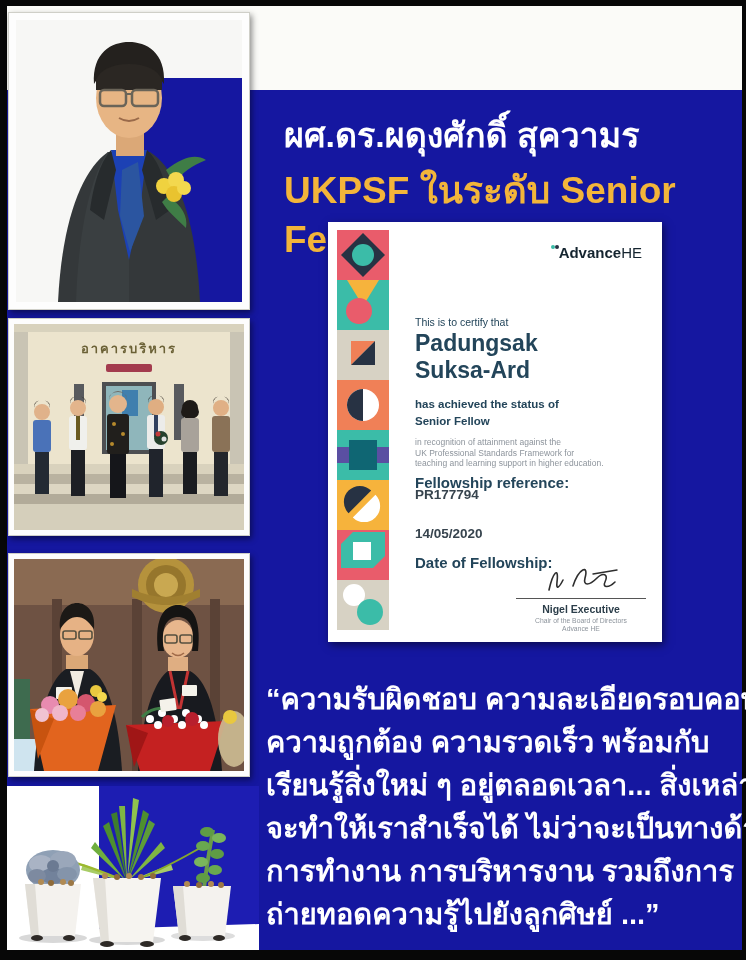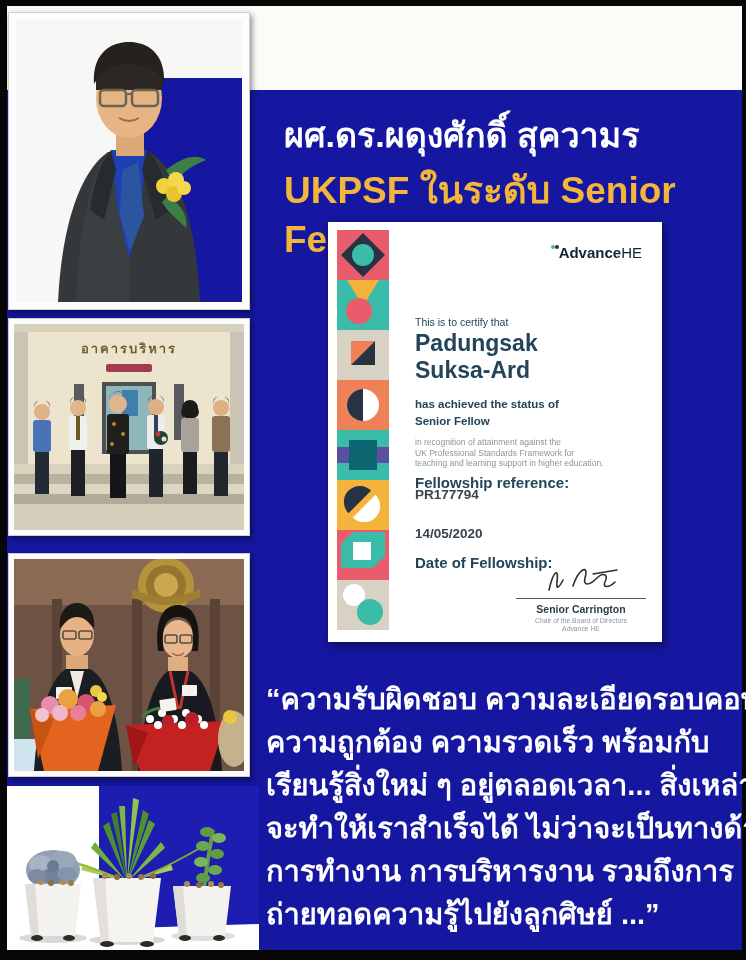--- a/index.html
+++ b/index.html
@@ -159,21 +159,21 @@
       <div class="val" style="top:304px;">14/05/2020</div>
     </div>
 
     <div class="sig-col" style="left:188px;top:334px;width:130px;">
       <svg width="84" height="40" viewBox="0 0 84 40" style="display:block;margin:0 auto;">
         <path d="M10,34 C14,16 20,10 18,26 C17,34 20,32 24,24" stroke="#2e2e2e" stroke-width="1.6" fill="none" stroke-linecap="round"></path>
         <path d="M34,30 C40,12 50,8 46,22 C44,30 50,30 58,22 C64,16 70,18 66,26 C63,32 70,32 76,26" stroke="#2e2e2e" stroke-width="1.6" fill="none" stroke-linecap="round"></path>
         <path d="M54,18 L78,14" stroke="#2e2e2e" stroke-width="1.4" fill="none" stroke-linecap="round"></path>
       </svg>
       <div class="sig-line"></div>
-      <div class="sig-name">Senior Carrington</div>
+      <div class="sig-name">Nigel Executive</div>
       <div class="sig-role">
         <div>Chair of the Board of Directors</div>
         <div>Advance HE</div>
       </div>
     </div>
   </div>
 
   <div class="photo-card thin" style="left:8px;top:318px;width:242px;height:218px;">
     <div class="photo-inner">
       <svg width="230" height="206" viewBox="0 0 230 206">

